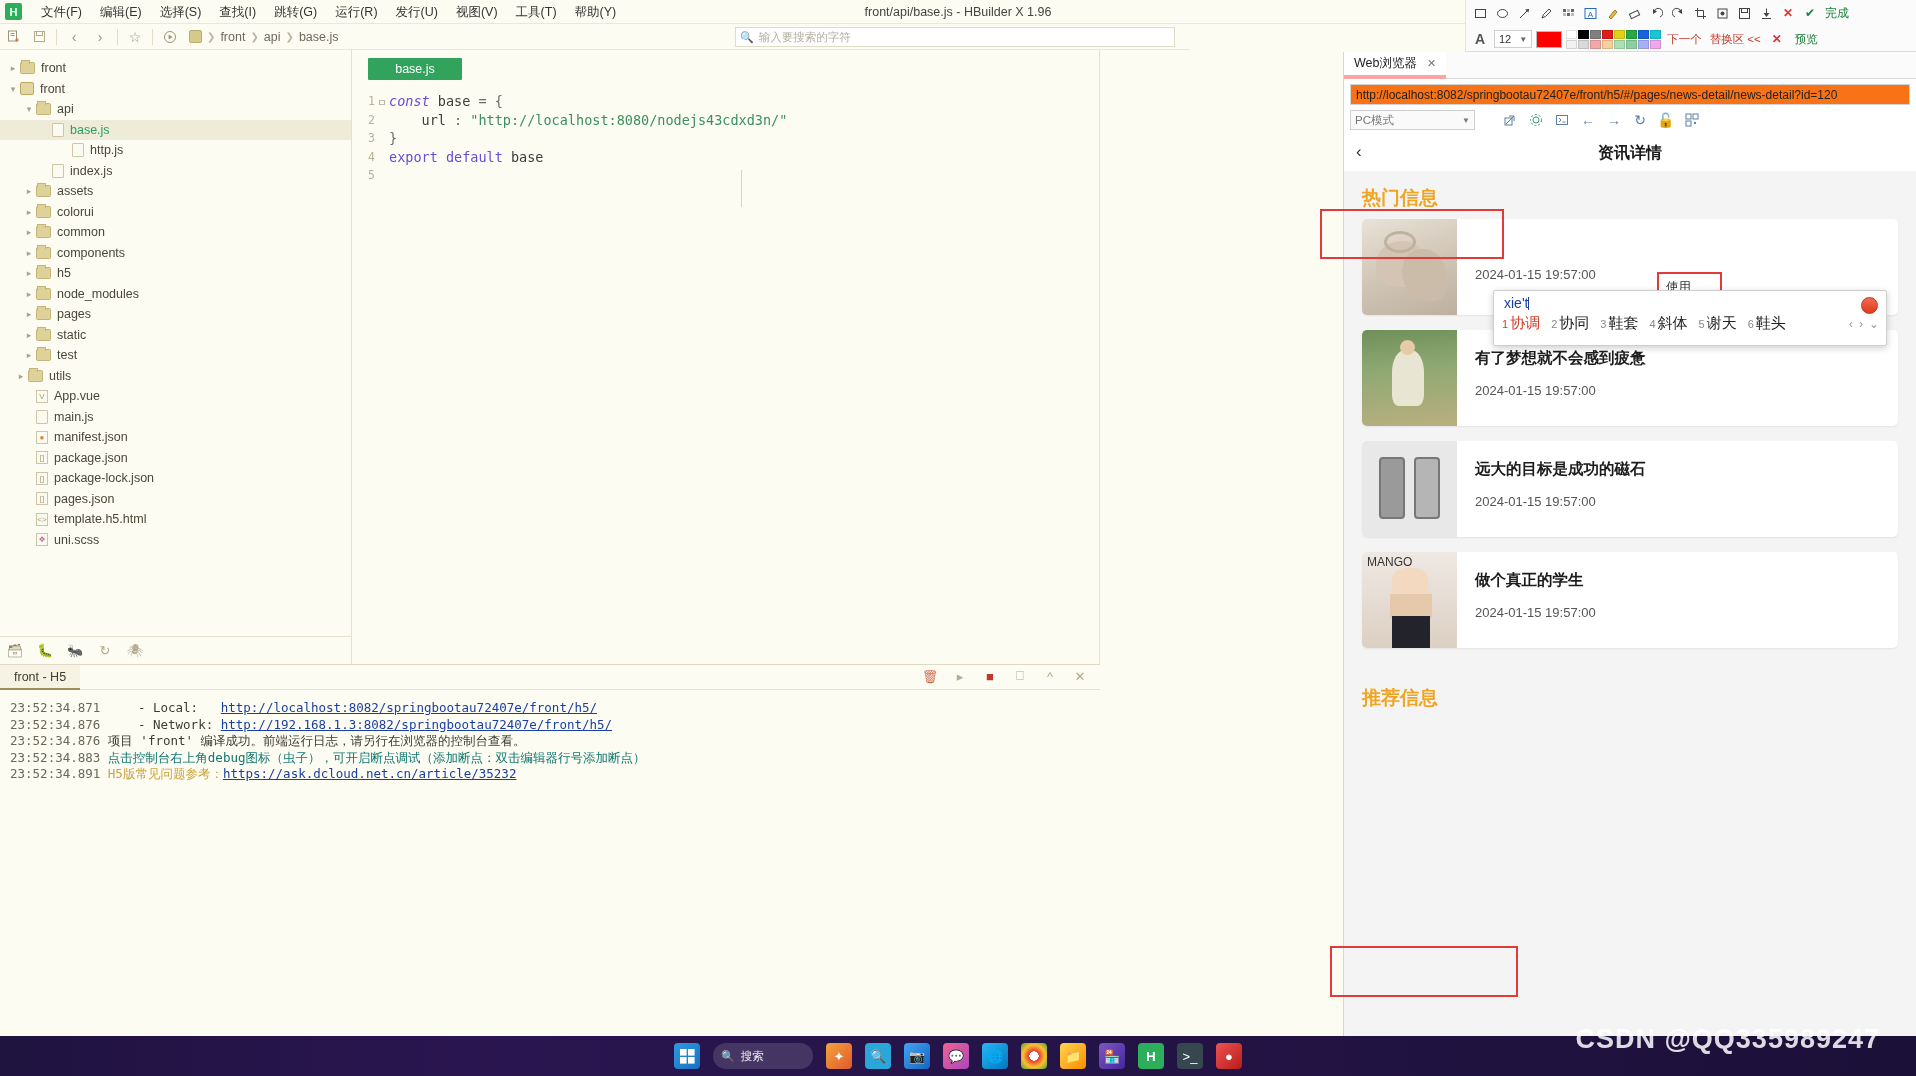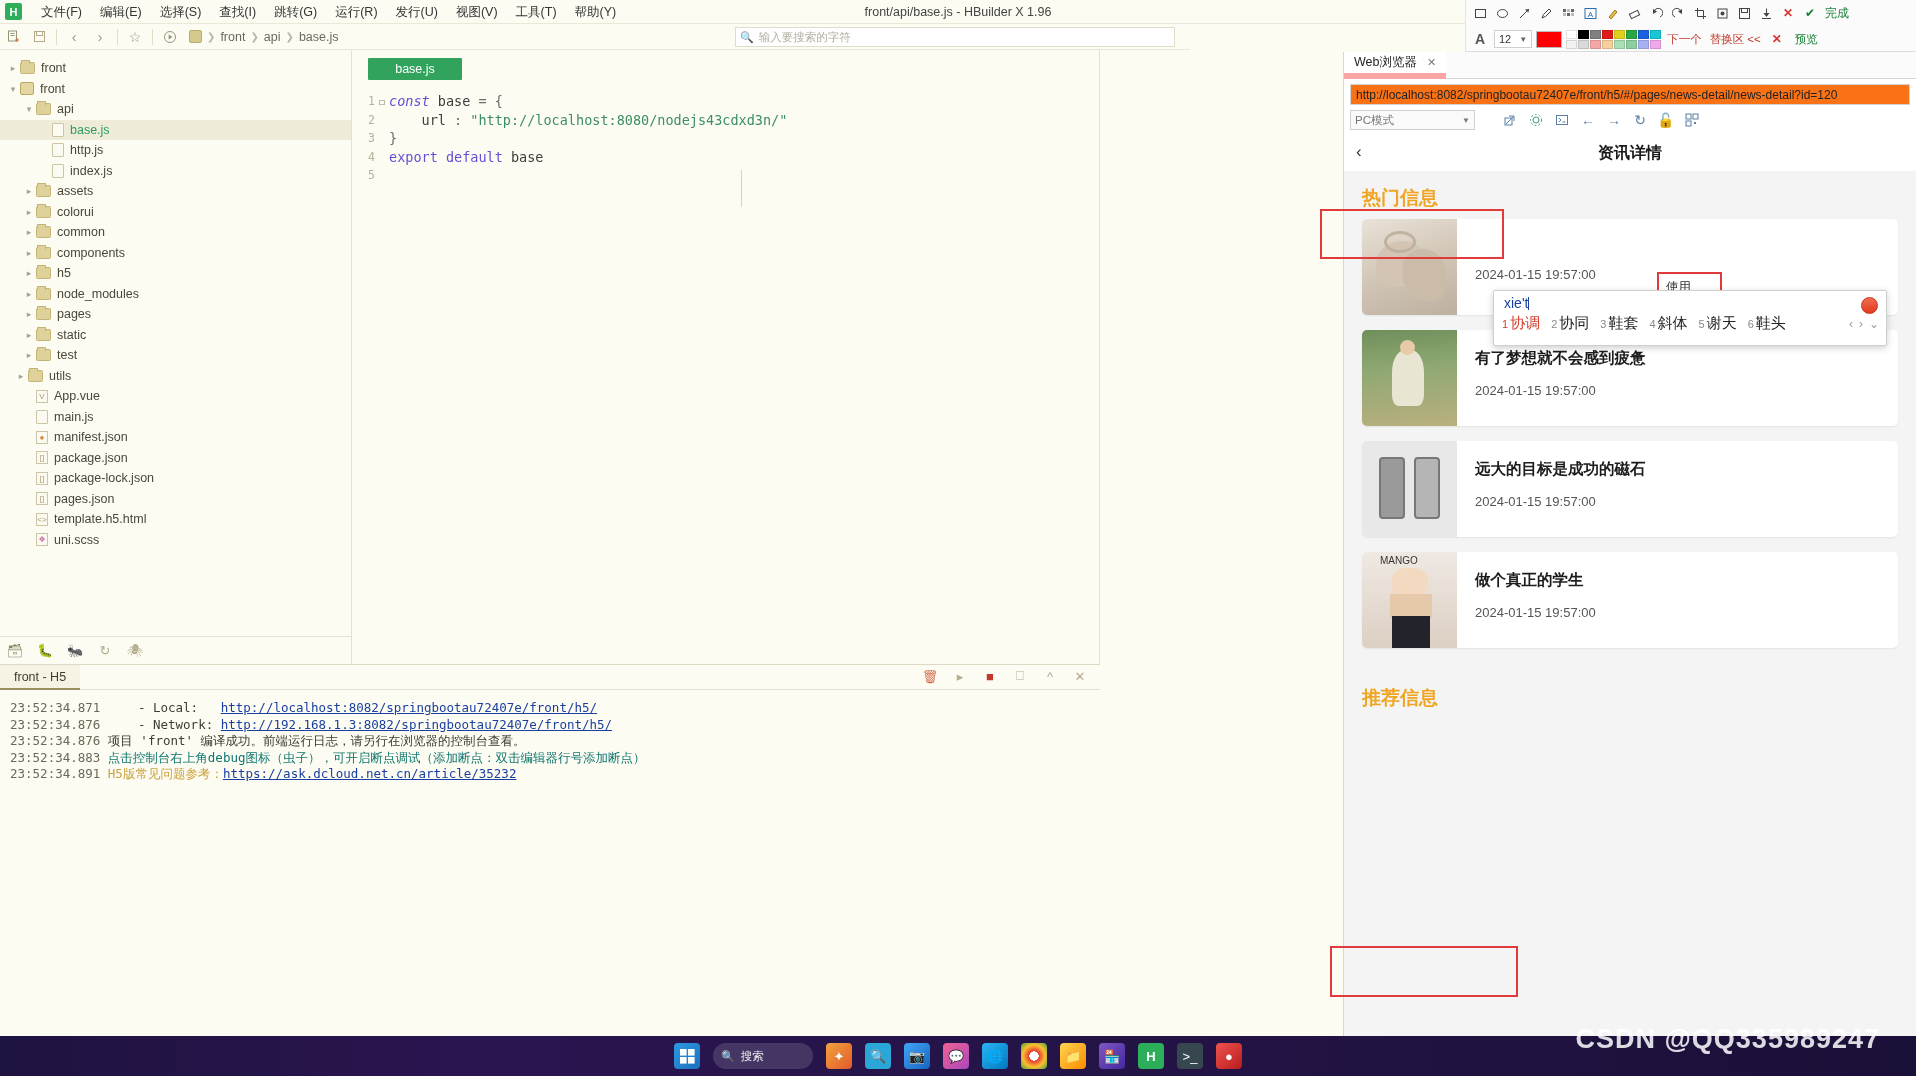--- a/index.html
+++ b/index.html
@@ -169,21 +169,21 @@
   .sb-cell { white-space:nowrap; }
 
   
   .webpanel {
     position:absolute; left:1343px; top:52px; width:573px; bottom:31px;
     background:#fff; border-left:1px solid #dcd8c7;
   }
   .wb-tabrow { height:27px; display:flex; align-items:center; border-bottom:1px solid #d7d7d7;
      background:#fbfbfb; }
   .wb-tab { display:flex;align-items:center;gap:10px;height:27px;padding:0 10px;
-     font-size:12.5px;color:#222;background:#fff;border-bottom:6px solid #fca5a5; }
+     font-size:12.5px;color:#222;background:#fff;border-bottom:4px solid #fca5a5; }
   .wb-close { color:#777; font-size:11px; cursor:pointer; }
   .wb-url {
     margin:5px 6px 0 6px; height:21px; border:1px solid #d3d3d3;background:#f97316;
     display:flex;align-items:center;padding:0 5px;font-size:12px;color:#222;
     overflow:hidden;white-space:nowrap;
   }
   .wb-ctrl { height:28px; display:flex; align-items:center; gap:0px; padding:2px 6px 0 6px; }
   .wb-sel {
     width:125px;height:20px;border:1px solid #cfcfcf;background:#fafafa;font-size:11.5px;
     color:#777; display:flex;align-items:center;justify-content:space-between;padding:0 4px;
@@ -451,21 +451,21 @@
       </div>
       <div class="tr" style="padding-left:22px;">
         <span class="arrow open"></span>
         <span class="ico-f"></span>
         <span class="lbl">api</span>
       </div>
       <div class="tr sel" style="padding-left:52px;">
         <span class="ico-doc"></span>
         <span class="lbl">base.js</span>
       </div>
-      <div class="tr" style="padding-left:52px;">
+      <div class="tr" style="padding-left:72px;">
         <span class="ico-doc"></span>
         <span class="lbl">http.js</span>
       </div>
       <div class="tr" style="padding-left:52px;">
         <span class="ico-doc"></span>
         <span class="lbl">index.js</span>
       </div>
       <div class="tr" style="padding-left:22px;">
         <span class="arrow closed"></span>
         <span class="ico-f"></span>
@@ -718,21 +718,21 @@
           <div style="position:absolute;left:52px;top:16px;width:26px;height:62px;background:#b5b5b5;border-radius:4px;border:2px solid #777;"></div>
         </div>
         <div class="card-body">
           <div class="card-title">远大的目标是成功的磁石</div>
           <div class="card-date">2024-01-15 19:57:00</div>
         </div>
       </div>
 
       <div class="card">
         <div class="card-img" style="background:linear-gradient(180deg,#efe9e3,#dccfc3);position:relative;">
-          <div style="position:absolute;left:5px;top:3px;font-size:10px;color:#333;font-family:'Liberation Sans',sans-serif;margin-left:13px;">MANGO</div>
+          <div style="position:absolute;left:5px;top:3px;font-size:12px;color:#333;font-family:'Liberation Sans',sans-serif;">MANGO</div>
           <div style="position:absolute;left:30px;top:16px;width:36px;height:30px;background:#f2d9c0;border-radius:40%;"></div>
           <div style="position:absolute;left:28px;top:42px;width:42px;height:24px;background:#e6c8ab;"></div>
           <div style="position:absolute;left:30px;top:64px;width:38px;height:32px;background:#23242b;"></div>
         </div>
         <div class="card-body">
           <div class="card-title">做个真正的学生</div>
           <div class="card-date">2024-01-15 19:57:00</div>
         </div>
       </div>
 

